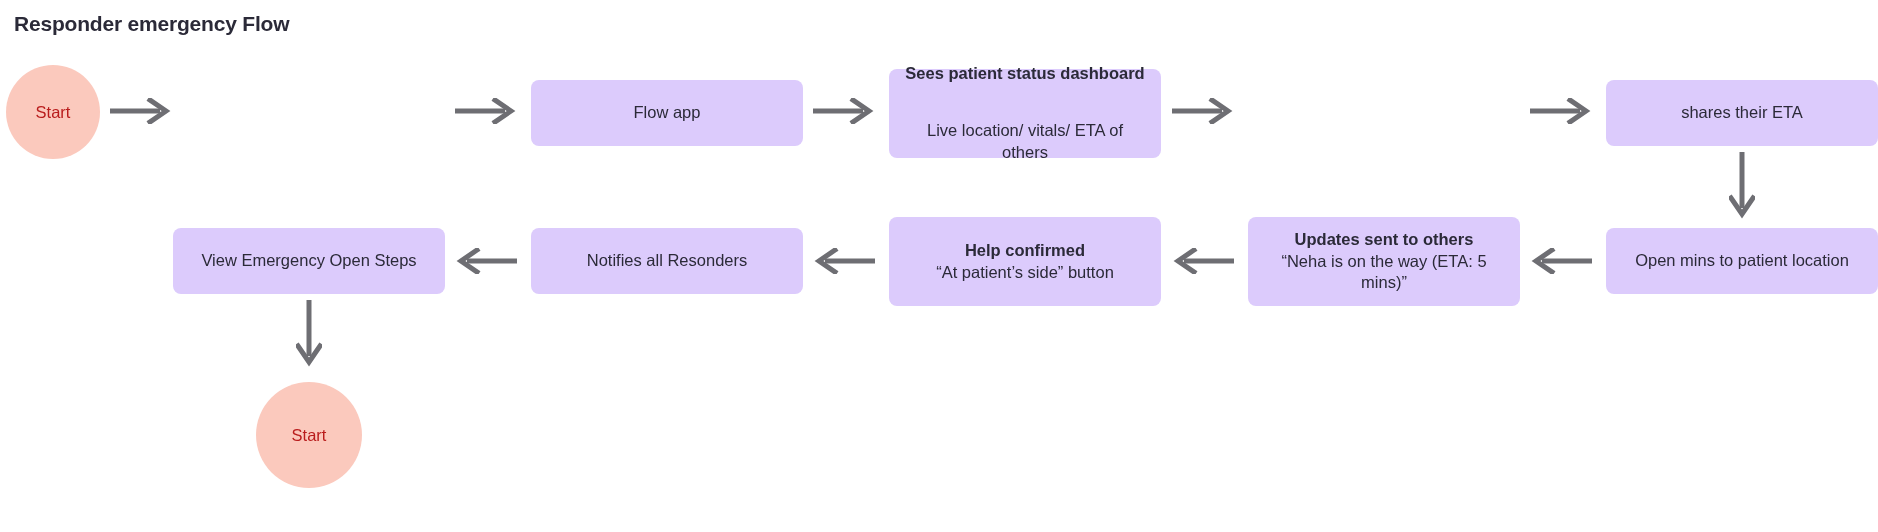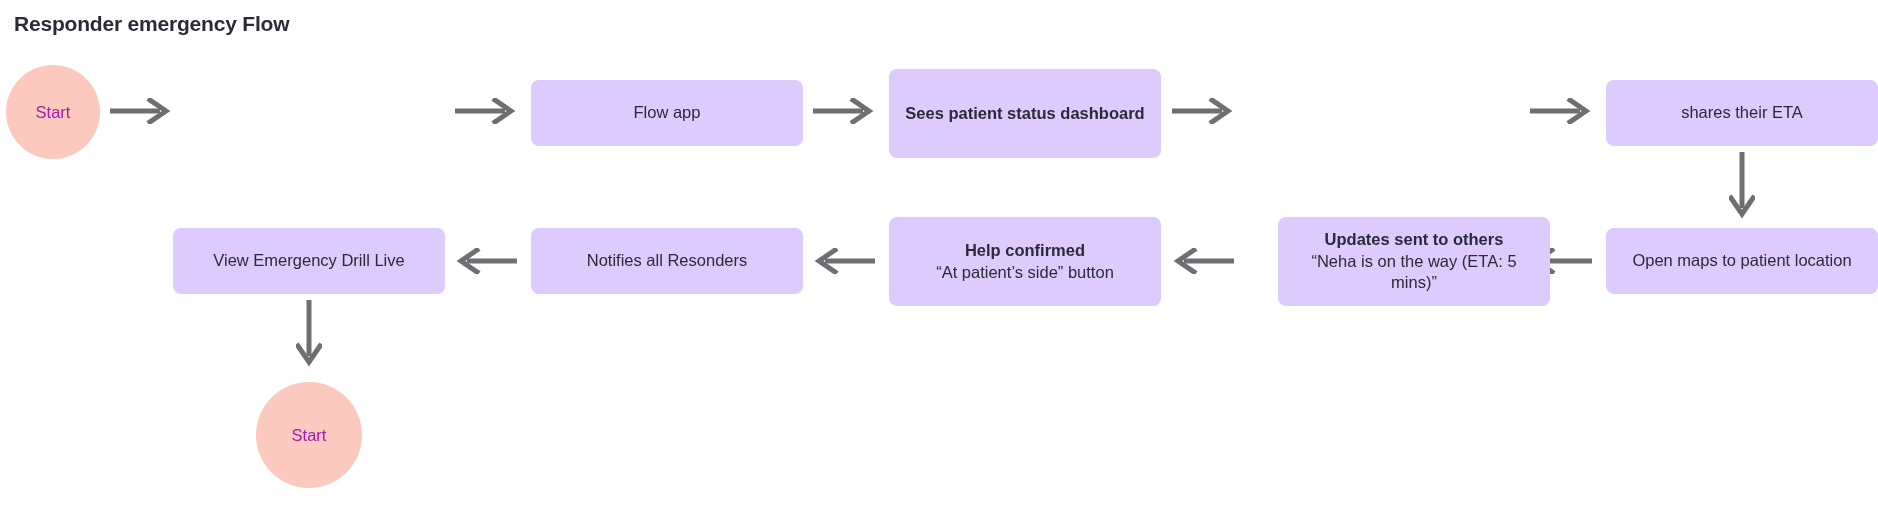--- a/index.html
+++ b/index.html
@@ -64,21 +64,21 @@
 
   
   .terminal {
     position: absolute;
     border-radius: 50%;
     background: #fbc9bd;
     display: flex;
     align-items: center;
     justify-content: center;
     font-size: 16.5px;
-    color: #a21caf;
+    color: #b91c1c;
     box-sizing: border-box;
   }
 
   
   .arrow {
     position: absolute;
   }
   .arrow svg { display: block; }
 </style>
 </head>
@@ -113,20 +113,21 @@
 
   <div class="arrow" style="left:813px; top:98px;">
     <svg width="62" height="26" viewBox="0 0 62 26">
       <line x1="0" y1="13" x2="50" y2="13" stroke="#6e6e73" stroke-width="5"></line>
       <polyline points="40,2 56,13 40,24" fill="none" stroke="#6e6e73" stroke-width="5" stroke-linecap="square"></polyline>
     </svg>
   </div>
 
   <div class="node" style="left:889px; top:69px; width:272px; height:89px;gap:35px;">
     <span class="title-line">Sees patient status dashboard</span>
+    <span class="sub-line">Live location/ vitals/ ETA of others</span>
   </div>
 
   <div class="arrow" style="left:1172px; top:98px;">
     <svg width="62" height="26" viewBox="0 0 62 26">
       <line x1="0" y1="13" x2="50" y2="13" stroke="#6e6e73" stroke-width="5"></line>
       <polyline points="40,2 56,13 40,24" fill="none" stroke="#6e6e73" stroke-width="5" stroke-linecap="square"></polyline>
     </svg>
   </div>
 
 
@@ -142,31 +143,31 @@
   </div>
 
   <div class="arrow" style="left:1729px; top:152px;">
     <svg width="26" height="68" viewBox="0 0 26 68">
       <line x1="13" y1="0" x2="13" y2="56" stroke="#6e6e73" stroke-width="5"></line>
       <polyline points="2,46 13,62 24,46" fill="none" stroke="#6e6e73" stroke-width="5" stroke-linecap="square"></polyline>
     </svg>
   </div>
 
   <div class="node single" style="left:1606px; top:228px; width:272px; height:66px;">
-    <span class="sub-line">Open maps to patient location</span>
+    <span class="sub-line">Open mins to patient location</span>
   </div>
 
   <div class="arrow" style="left:1530px; top:248px;">
     <svg width="62" height="26" viewBox="0 0 62 26">
       <line x1="62" y1="13" x2="12" y2="13" stroke="#6e6e73" stroke-width="5"></line>
       <polyline points="22,2 6,13 22,24" fill="none" stroke="#6e6e73" stroke-width="5" stroke-linecap="square"></polyline>
     </svg>
   </div>
 
-  <div class="node" style="left:1248px; top:217px; width:272px; height:89px;margin-left:30px;">
+  <div class="node" style="left:1248px; top:217px; width:272px; height:89px;">
     <span class="title-line">Updates sent to others</span>
     <span class="sub-line">“Neha is on the way (ETA: 5 mins)”</span>
   </div>
 
   <div class="arrow" style="left:1172px; top:248px;">
     <svg width="62" height="26" viewBox="0 0 62 26">
       <line x1="62" y1="13" x2="12" y2="13" stroke="#6e6e73" stroke-width="5"></line>
       <polyline points="22,2 6,13 22,24" fill="none" stroke="#6e6e73" stroke-width="5" stroke-linecap="square"></polyline>
     </svg>
   </div>
@@ -188,21 +189,21 @@
   </div>
 
   <div class="arrow" style="left:455px; top:248px;">
     <svg width="62" height="26" viewBox="0 0 62 26">
       <line x1="62" y1="13" x2="12" y2="13" stroke="#6e6e73" stroke-width="5"></line>
       <polyline points="22,2 6,13 22,24" fill="none" stroke="#6e6e73" stroke-width="5" stroke-linecap="square"></polyline>
     </svg>
   </div>
 
   <div class="node single" style="left:173px; top:228px; width:272px; height:66px;">
-    <span class="sub-line">View Emergency Drill Live</span>
+    <span class="sub-line">View Emergency Open Steps</span>
   </div>
 
   <div class="arrow" style="left:296px; top:300px;">
     <svg width="26" height="68" viewBox="0 0 26 68">
       <line x1="13" y1="0" x2="13" y2="56" stroke="#6e6e73" stroke-width="5"></line>
       <polyline points="2,46 13,62 24,46" fill="none" stroke="#6e6e73" stroke-width="5" stroke-linecap="square"></polyline>
     </svg>
   </div>
 
   <div class="terminal" style="left:256px; top:382px; width:106px; height:106px;">

